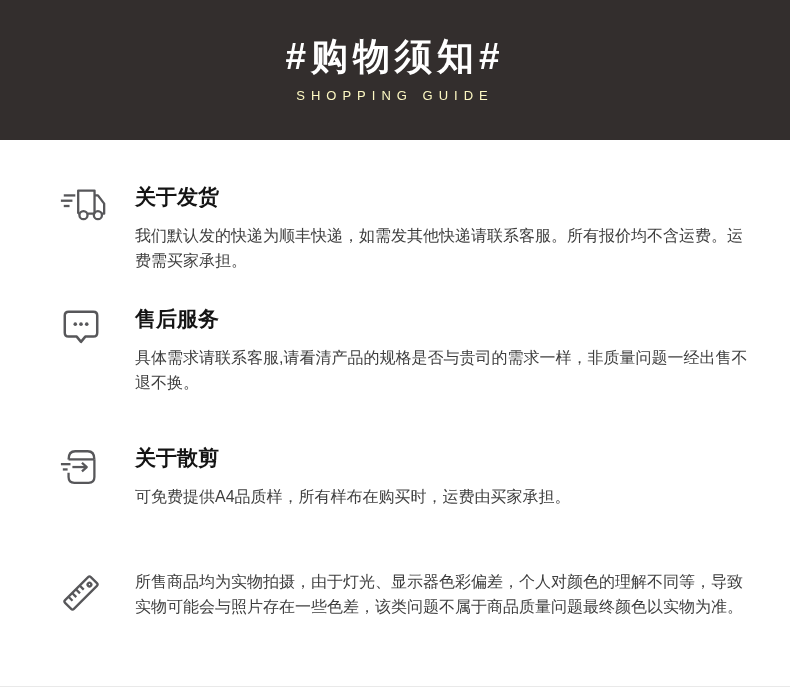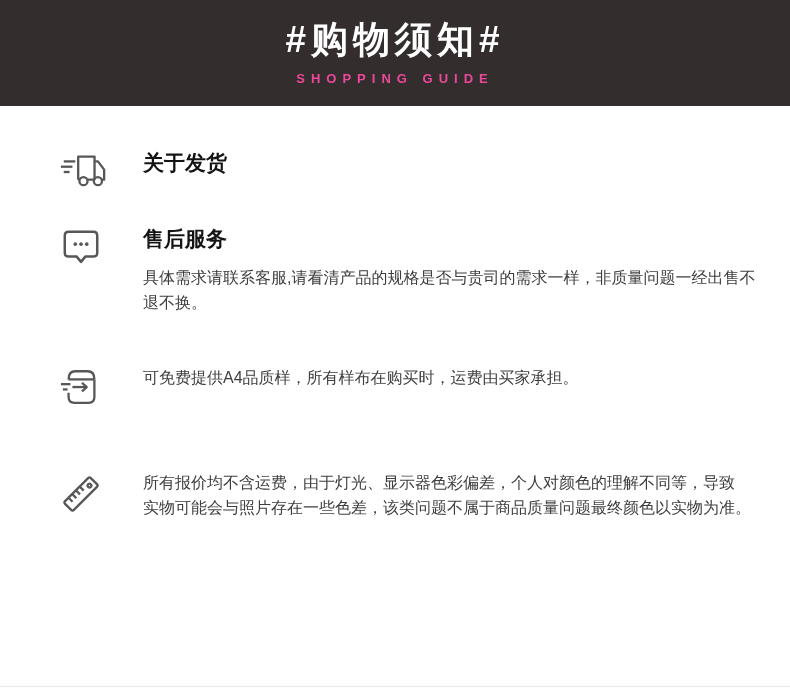--- a/index.html
+++ b/index.html
@@ -5,42 +5,42 @@
   * { box-sizing: border-box; }
   html, body { margin: 0; padding: 0; }
   body {
     width: 790px; height: 689px;
     background: #ffffff;
     font-family: "Liberation Sans", "DejaVu Sans", sans-serif;
     position: relative;
     overflow: hidden;
   }
   .header {
-    height: 106px;
+    height: 140px;
     background: #332e2d;
     color: #ffffff;
     display: flex; flex-direction: column;
     align-items: center; justify-content: center;
     text-align: center;
   }
   .header-title {
     font-size: 37px;
     font-weight: 700;
     letter-spacing: 5px;
     line-height: 1.1;
   }
   .header-subtitle {
     margin-top: 11px;
     font-size: 13px;
-    font-weight: 700;
+    font-weight: 400;
     letter-spacing: 6px;
-    color: #ec4899;
+    color: #fef9c3;
   }
   .sections { padding: 44px 30px 0 58px; }
-  .section { display: flex; align-items: flex-start; gap: 8px; }
+  .section { display: flex; align-items: flex-start; }
   .section:nth-child(1) { margin-bottom: 33px; }
   .section:nth-child(2) { margin-bottom: 50px; }
   .section:nth-child(3) { margin-bottom: 60px; }
   .icon-cell { width: 77px; flex: none; padding-top: 1px; }
   .icon-cell svg { display: block; }
   .text-cell { flex: 1; min-width: 0; }
   .section-title {
     font-size: 21px;
     font-weight: 700;
     color: #141414;
@@ -78,20 +78,22 @@
         <path d="M6 21 H12"></path>
         <path d="M21 29 V5 H38 V29"></path>
         <path d="M38 10 H41.5 L48 18.5 V29 H45.5"></path>
         <path d="M21 29 H22.5 M31 29 H37.5"></path>
         <circle cx="26.5" cy="30.5" r="4.2"></circle>
         <circle cx="41.5" cy="30.5" r="4.2"></circle>
       </svg>
     </div>
     <div class="text-cell">
       <div class="section-title">关于发货</div>
+      <div class="section-body">我们默认发的快递为顺丰快递，如需发其他快递请联系客服。所有报价均不含运费。运
+费需买家承担。</div>
     </div>
   </div>
 
   <div class="section">
     <div class="icon-cell">
       <svg width="46" height="42" viewBox="0 0 48 44" fill="none" stroke="#57575a" stroke-width="2.6" stroke-linejoin="round">
         <path d="M11 5 H37 Q41 5 41 9 V27 Q41 31 37 31 H28.5 L24 36.5 L19.5 31 H11 Q7 31 7 27 V9 Q7 5 11 5 Z"></path>
         <circle cx="18" cy="18" r="1.9" fill="#57575a" stroke="none"></circle>
         <circle cx="24" cy="18" r="1.9" fill="#57575a" stroke="none"></circle>
         <circle cx="30" cy="18" r="1.9" fill="#57575a" stroke="none"></circle>
@@ -109,38 +111,39 @@
         <path d="M11 14 Q11 5.5 18 5.5 H31 Q38 5.5 38 14"></path>
         <path d="M11 14 H38"></path>
         <path d="M38 14 V32.5 Q38 38.5 32 38.5 H17 Q11 38.5 11 32.5 V28"></path>
         <path d="M3 19 H13"></path>
         <path d="M5 24.5 H10"></path>
         <path d="M15 22 H29"></path>
         <path d="M25 17.5 L30 22 L25 26.5"></path>
       </svg>
     </div>
     <div class="text-cell">
+      <div class="section-title">关于散剪</div>
       <div class="section-body">可免费提供A4品质样，所有样布在购买时，运费由买家承担。</div>
     </div>
   </div>
 
   <div class="section">
     <div class="icon-cell">
       <svg width="46" height="46" viewBox="0 0 48 48" fill="none" stroke="#57575a" stroke-width="2.4" stroke-linejoin="round">
         <g transform="rotate(-45 24 24)">
           <rect x="5" y="17.5" width="38" height="13" rx="2"></rect>
           <path d="M12 17.5 V23.5"></path>
           <path d="M17.5 17.5 V23.5"></path>
           <path d="M23 17.5 V23.5"></path>
           <path d="M28.5 17.5 V23.5"></path>
           <circle cx="36.5" cy="24" r="1.9"></circle>
         </g>
       </svg>
     </div>
     <div class="text-cell">
-      <div class="section-body">所有报价均不含运费，由于灯光、显示器色彩偏差，个人对颜色的理解不同等，导致
+      <div class="section-body">所售商品均为实物拍摄，由于灯光、显示器色彩偏差，个人对颜色的理解不同等，导致
 实物可能会与照片存在一些色差，该类问题不属于商品质量问题最终颜色以实物为准。</div>
     </div>
   </div>
 
 </div>
 
 <div class="bottom-rule"></div>
 
 </body></html>

